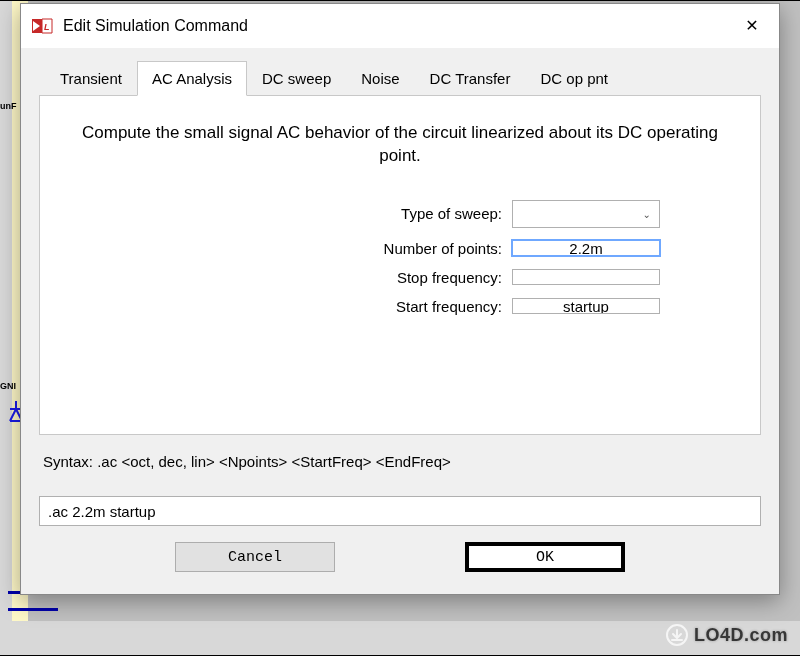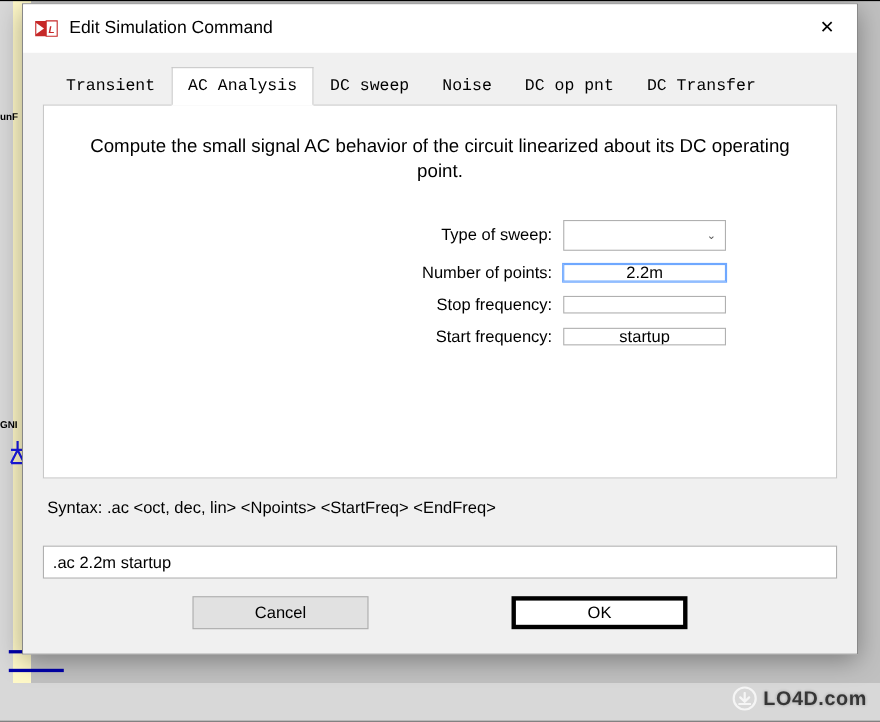--- a/index.html
+++ b/index.html
@@ -89,21 +89,20 @@
   .dialog-body {
     padding: 6px 18px 18px 18px;
     background: #f0f0f0;
   }
 
   .tabstrip {
     display:flex;
     gap:0;
     margin-top:6px;
     padding-left:6px;
-    font-family:Liberation Mono, monospace;
   }
   .tab {
     padding: 8px 14px 8px 14px;
     font-size: 15px;
     color:#000;
     border:1px solid transparent;
     border-bottom:none;
     position:relative;
     top:1px;
     cursor:pointer;
@@ -194,21 +193,21 @@
   .button-row {
     display:flex;
     justify-content:center;
     gap:130px;
     margin-bottom:4px;
   }
   .btn {
     width:160px;
     height:30px;
     font-size:15px;
-    font-family:Liberation Sans, sans-serif;
+    font-family:Liberation Mono, monospace;
     cursor:pointer;
     display:flex; align-items:center; justify-content:center;
   }
   .btn.cancel {
     background:#e1e1e1;
     border:1px solid #adadad;
     color:#000;
   }
   .btn.ok {
     background:#fff;
@@ -267,22 +266,22 @@
     </div>
   </div>
 
   <div class="dialog-body">
 
     <div class="tabstrip">
       <div class="tab">Transient</div>
       <div class="tab active">AC Analysis</div>
       <div class="tab">DC sweep</div>
       <div class="tab">Noise</div>
+      <div class="tab">DC Transfer</div>
       <div class="tab">DC op pnt</div>
-      <div class="tab">DC Transfer</div>
     </div>
 
     <div class="tabpanel">
       <div class="panel-desc">Compute the small signal AC behavior of the circuit linearized about its DC operating point.</div>
 
       <div class="form-rows">
 
         <div class="form-row">
           <label>Type of sweep:</label>
           <div class="combo">

